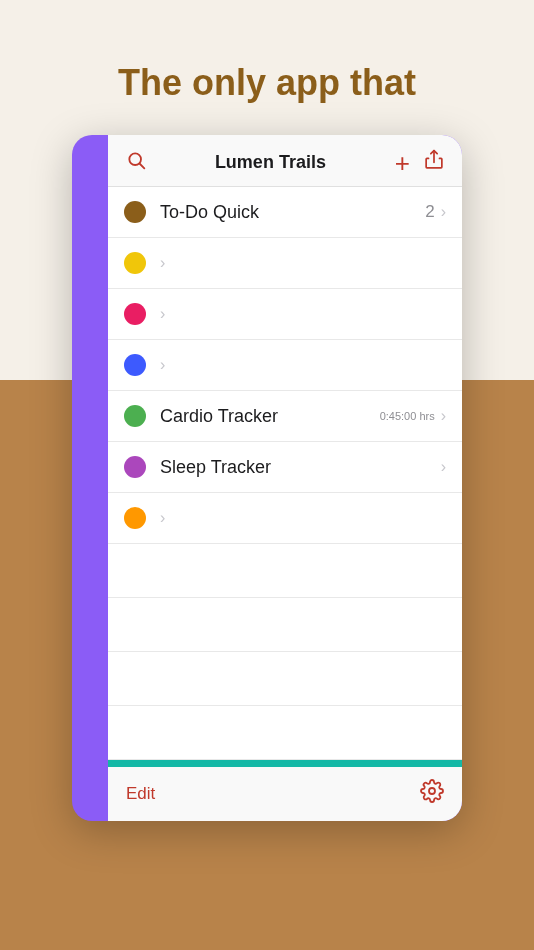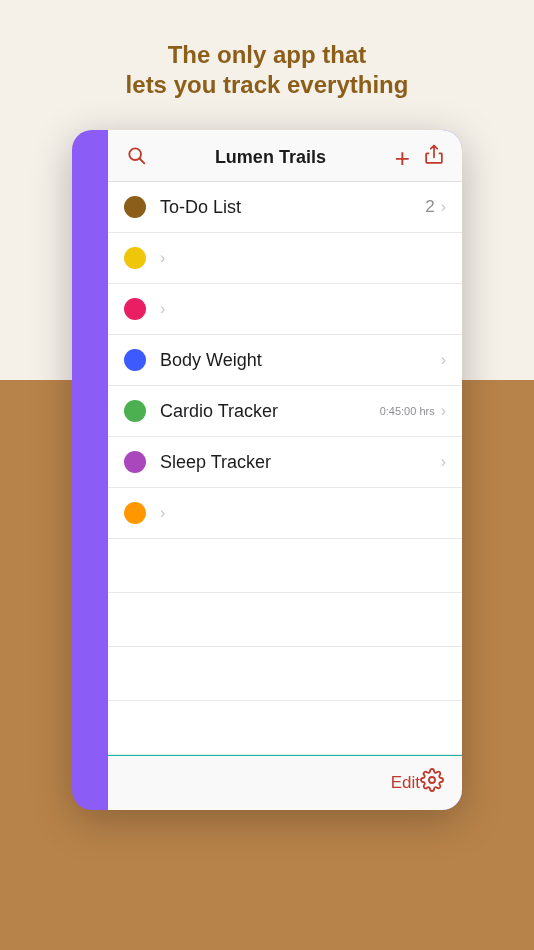--- a/index.html
+++ b/index.html
@@ -27,24 +27,25 @@
       right: 0;
       height: 380px;
       background-color: #f5f0e8;
     }
 
     .headline {
       position: relative;
       z-index: 2;
       text-align: center;
       color: #8b5e1a;
-      font-size: 24px;
+      font-size: 36px;
       font-weight: 600;
       line-height: 1.25;
       padding: 40px 30px 30px 30px;
+      margin-top: 20px;
     }
 
     .phone-container {
       position: relative;
       z-index: 2;
       width: 390px;
       background: #8b5cf6;
       border-radius: 20px;
       box-shadow: 0 10px 40px rgba(0,0,0,0.25);
       overflow: hidden;
@@ -141,24 +142,24 @@
     
     .empty-row {
       height: 54px;
       border-bottom: 1px solid #e8e8e8;
     }
 
     
     .footer {
       display: flex;
       align-items: center;
-      justify-content: flex-end;
+      justify-content: space-between;
       padding: 12px 18px;
       background: #f9f9f9;
-      border-top: 1px solid #14b8a6;
+      border-top: 7px solid #14b8a6;
     }
 
     .footer-edit {
       color: #c0392b;
       font-size: 17px;
       font-weight: 400;
       cursor: pointer;
     }
 
     .footer-settings {
@@ -167,21 +168,20 @@
       cursor: pointer;
     }
   </style>
 </head>
 <body>
 
 <div class="top-bg"></div>
 
 <p class="headline">
   <span>The only app that</span><br>
-  <span>lets you track everything</span>
 </p>
 
 <div class="phone-container">
 
   <div class="nav-bar">
     <span class="icon-search">
       <svg width="20" height="20" viewBox="0 0 24 24" fill="none" stroke="#c0392b" stroke-width="2.2" stroke-linecap="round" stroke-linejoin="round">
         <circle cx="11" cy="11" r="7"></circle>
         <line x1="16.5" y1="16.5" x2="22" y2="22"></line>
       </svg>
@@ -195,35 +195,34 @@
           <line x1="12" y1="2" x2="12" y2="17"></line>
           <path d="M5 12H3a1 1 0 0 0-1 1v10a1 1 0 0 0 1 1h18a1 1 0 0 0 1-1V13a1 1 0 0 0-1-1h-2"></path>
         </svg>
       </span>
     </div>
   </div>
 
   <div class="list" id="tracker-list">
   <div class="list-item">
         <div class="dot" style="background-color: rgb(139, 94, 26);"></div>
-        <span class="item-label">To-Do List</span>
+        <span class="item-label">To-Do Quick</span>
         <span class="item-badge">2</span>
         <span class="chevron">›</span>
       </div>
       <div class="list-item">
         <div class="dot" style="background-color: rgb(240, 198, 10);"></div>
         <span class="chevron">›</span>
       </div>
       <div class="list-item">
         <div class="dot" style="background-color: rgb(233, 30, 99);"></div>
         <span class="chevron">›</span>
       </div>
       <div class="list-item">
         <div class="dot" style="background-color: rgb(61, 90, 254);"></div>
-        <span class="item-label">Body Weight</span>
         <span class="chevron">›</span>
       </div>
       <div class="list-item">
         <div class="dot" style="background-color: rgb(76, 175, 80);"></div>
         <span class="item-label">Cardio Tracker</span>
         <span class="item-time">0:45:00 hrs</span>
         <span class="chevron">›</span>
       </div>
       <div class="list-item">
         <div class="dot" style="background-color: rgb(171, 71, 188);"></div>

